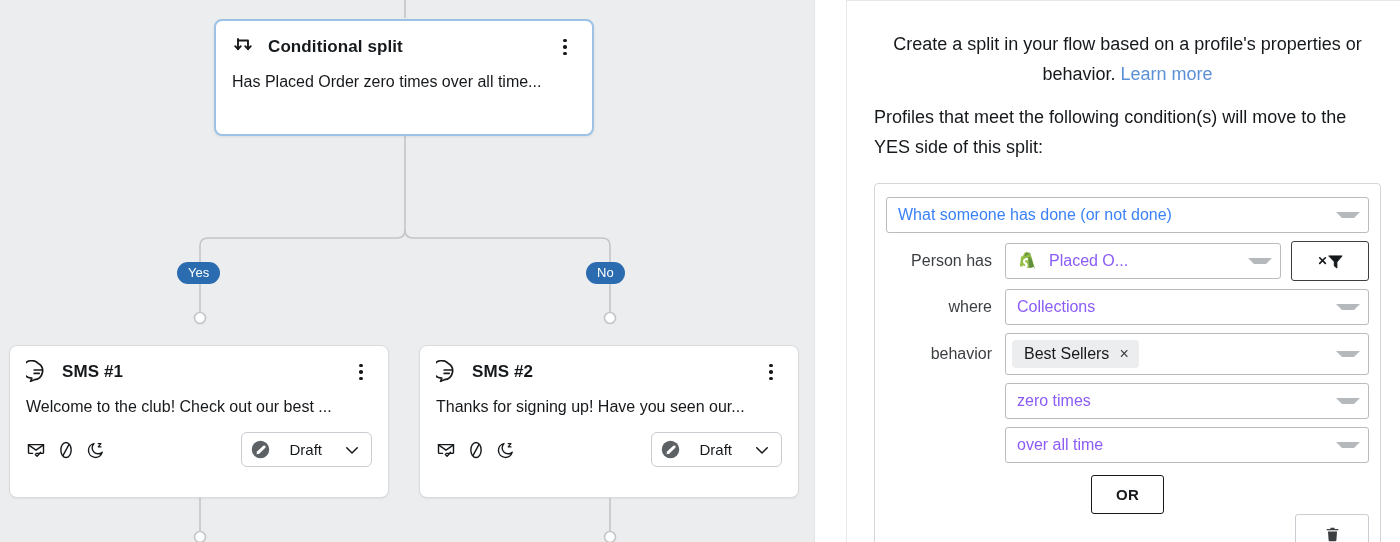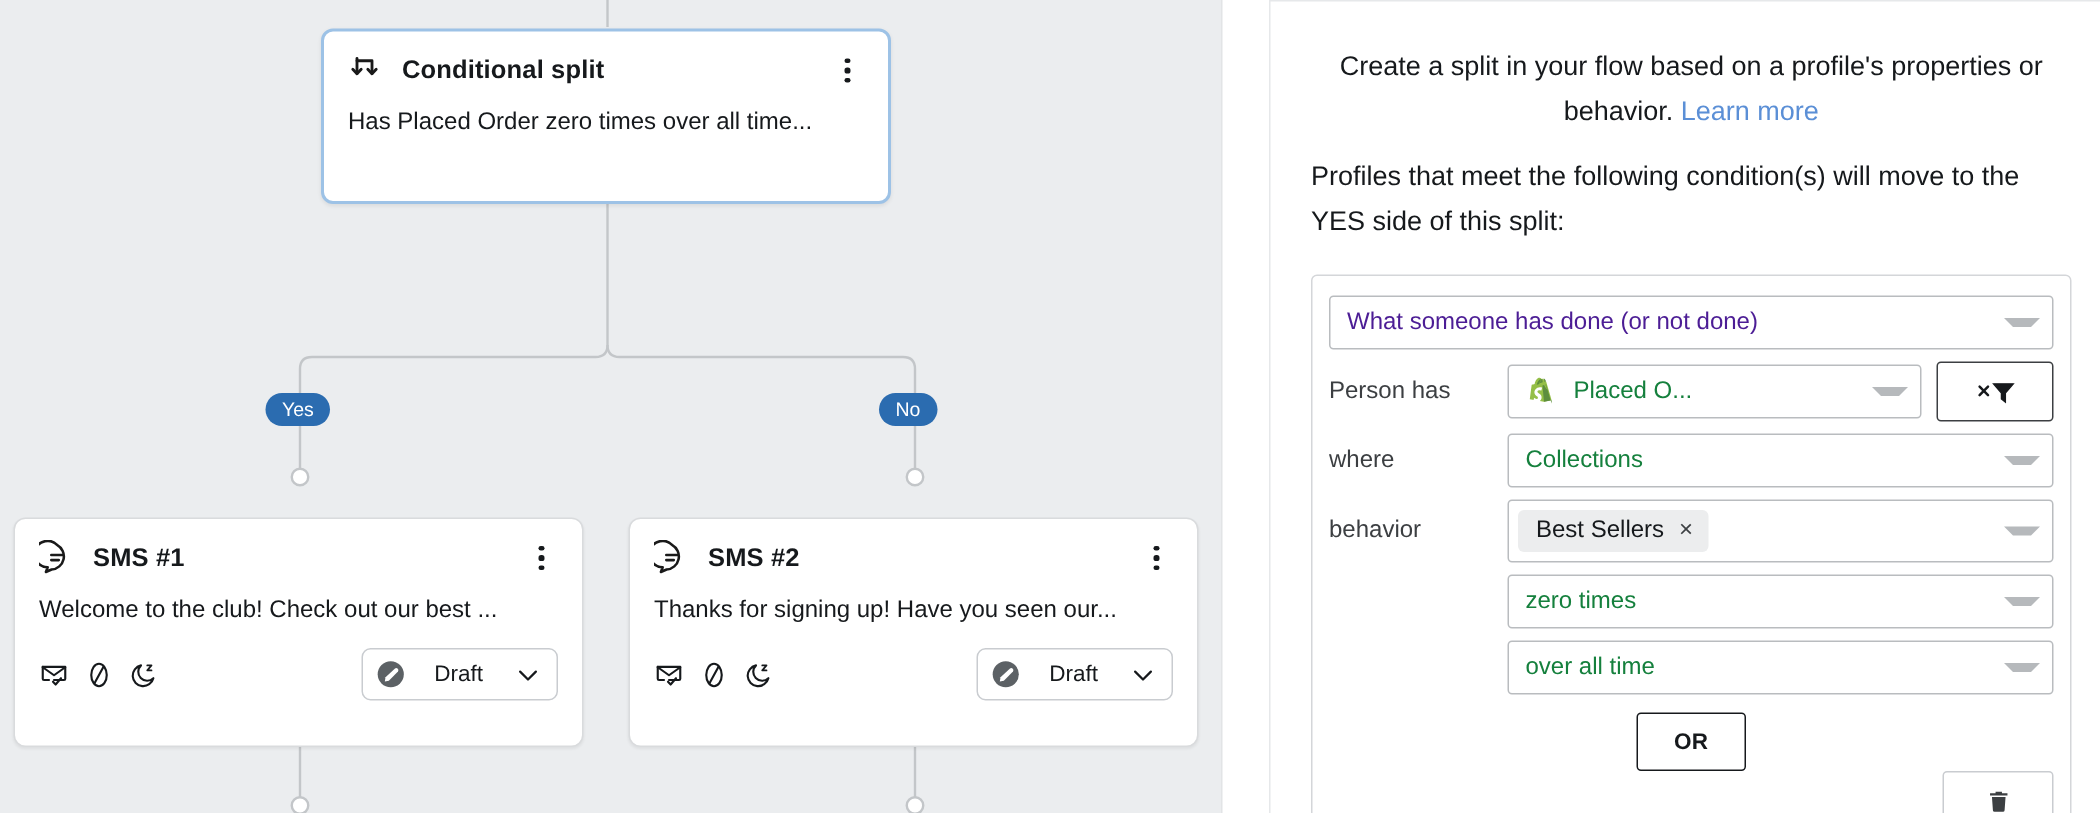--- a/index.html
+++ b/index.html
@@ -139,35 +139,35 @@
     box-sizing: border-box;
     border: 1px solid #b9bcbf;
     border-radius: 3px;
     height: 36px;
     display: flex; align-items: center;
     background: #fff;
     padding: 0 8px 0 11px;
     cursor: pointer;
     position: relative;
   }
-  .field .fv { font-size: 16px; color: #15803d; white-space: nowrap; overflow: hidden; text-overflow: ellipsis; }
-  .field .fv.muted { color: #4c1d95; }
+  .field .fv { font-size: 16px; color: #8b5cf6; white-space: nowrap; overflow: hidden; text-overflow: ellipsis; }
+  .field .fv.muted { color: #3b82f6; }
   .caret {
     margin-left: auto;
     width: 0; height: 0;
     border-left: 6px solid transparent;
     border-right: 6px solid transparent;
     border-top: 6px solid #b6b9bc;
     flex: 0 0 12px;
   }
 
   .cond-row { display: flex; align-items: center; margin-top: 8px; }
   .cond-label {
     width: 119px; flex: 0 0 119px;
-    text-align: left; padding-right: 13px;
+    text-align: right; padding-right: 13px;
     font-size: 16px; color: #3c3f42;
     box-sizing: border-box;
   }
   .cond-row .field { flex: 1 1 auto; min-width: 0; }
 
   .filter-btn {
     flex: 0 0 76px;
     margin-left: 10px;
     height: 38px;
     border: 1px solid #3c3f42;

